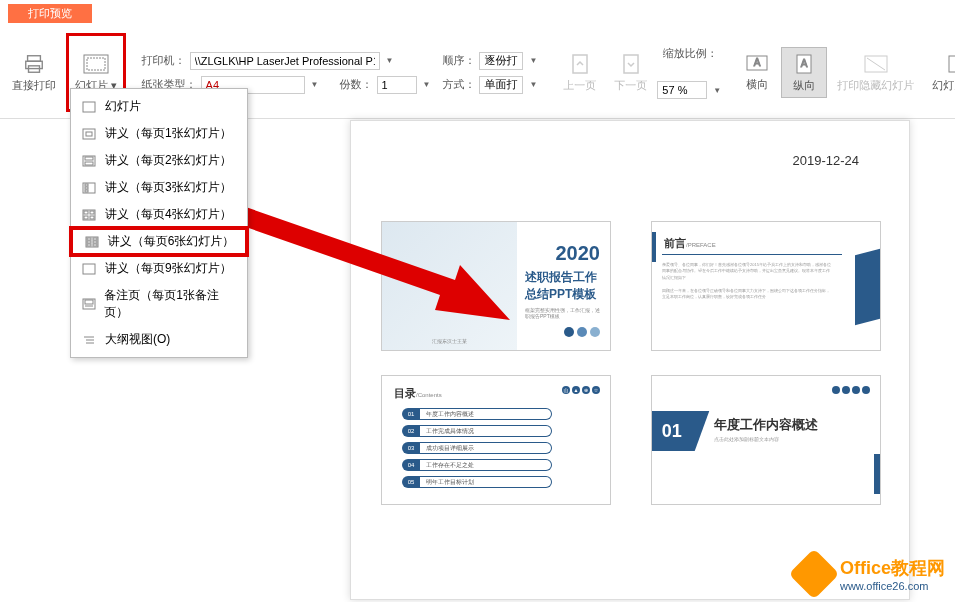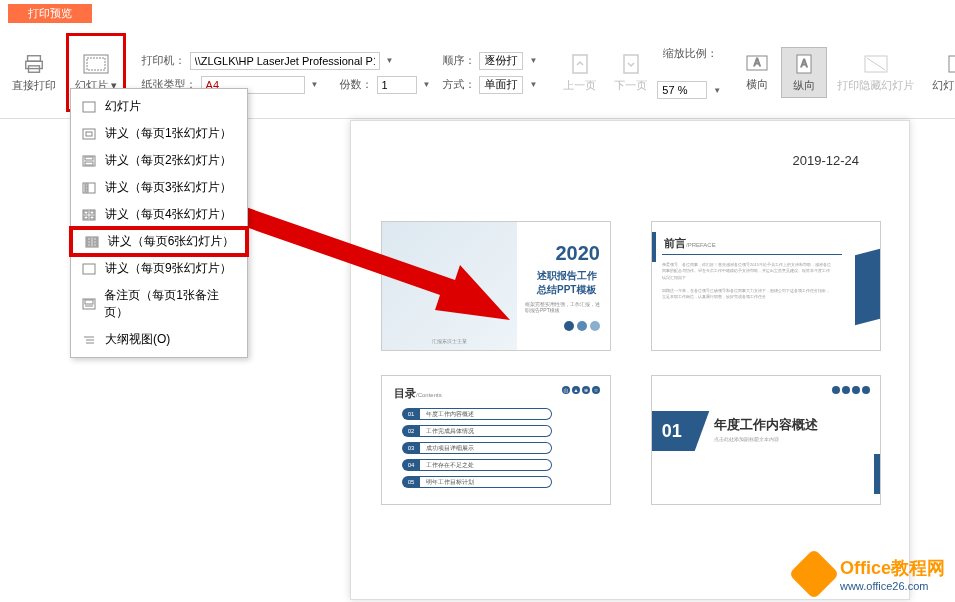--- a/index.html
+++ b/index.html
@@ -42,21 +42,21 @@
     
     .preview-area { position: absolute; top: 120px; left: 350px; width: 560px; height: 480px; background: #fff; border: 1px solid #ddd; box-shadow: 0 0 8px rgba(0,0,0,0.15); }
     .date-text { position: absolute; top: 32px; right: 50px; font-size: 13px; color: #333; }
     
     .slide-grid { position: absolute; top: 100px; left: 30px; display: grid; grid-template-columns: 230px 230px; gap: 24px 40px; }
     .slide { width: 230px; height: 130px; border: 1px solid #ccc; position: relative; background: #fff; overflow: hidden; font-size: 8px; }
     
     .s1-left { position: absolute; left: 0; top: 0; width: 135px; height: 100%; background: linear-gradient(135deg, #dde8f0, #eef4f8); }
     .s1-right { position: absolute; right: 0; top: 0; width: 95px; height: 100%; display: flex; flex-direction: column; align-items: flex-end; padding: 20px 10px; }
     .s1-year { font-size: 20px; font-weight: bold; color: #2a5a8a; }
-    .s1-title { font-size: 10px; color: #2a5a8a; font-weight: bold; margin-top: 4px; margin-left: 12px; }
+    .s1-title { font-size: 12px; color: #2a5a8a; font-weight: bold; margin-top: 4px; }
     .s1-sub { font-size: 5px; color: #888; margin-top: 4px; }
     .s1-dots { display: flex; gap: 3px; margin-top: 8px; }
     .s1-dots span { width: 10px; height: 10px; border-radius: 50%; background: #2a5a8a; }
     .s1-ftxt { position: absolute; bottom: 6px; left: 50px; font-size: 5px; color: #888; }
     
     .s2-bar { position: absolute; left: 0; top: 10px; width: 4px; height: 30px; background: #2a5a8a; }
     .s2-title { position: absolute; left: 12px; top: 14px; font-size: 11px; font-weight: bold; color: #333; }
     .s2-title small { font-size: 6px; color: #888; font-weight: normal; }
     .s2-line { position: absolute; left: 10px; top: 32px; width: 180px; height: 1px; background: #2a5a8a; }
     .s2-body { position: absolute; left: 10px; top: 40px; width: 170px; font-size: 4px; color: #999; line-height: 1.6; }

